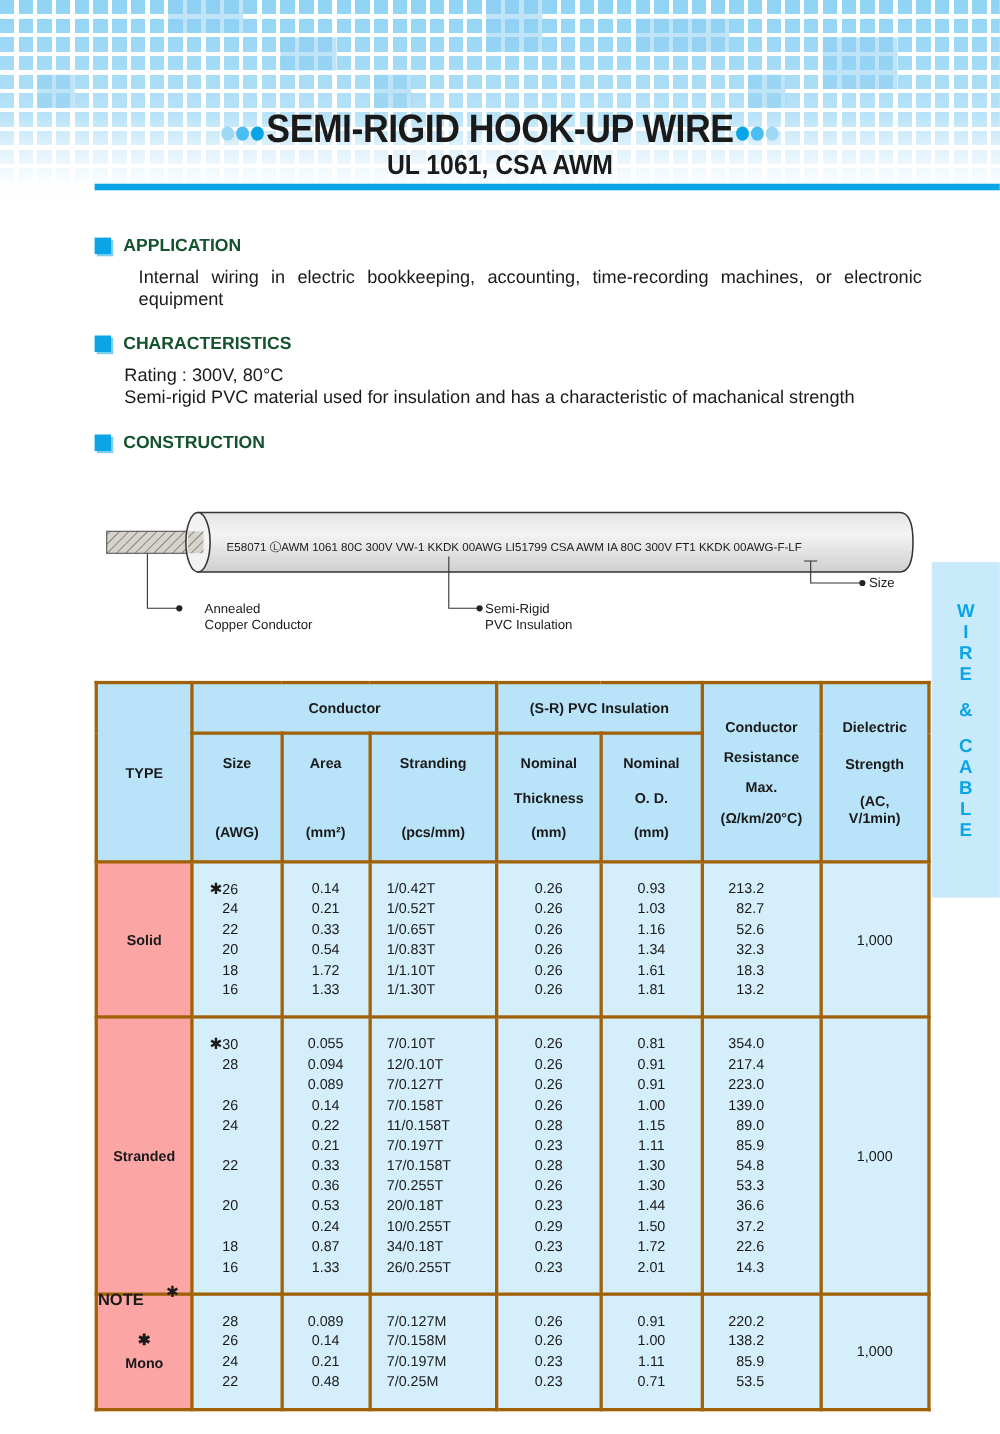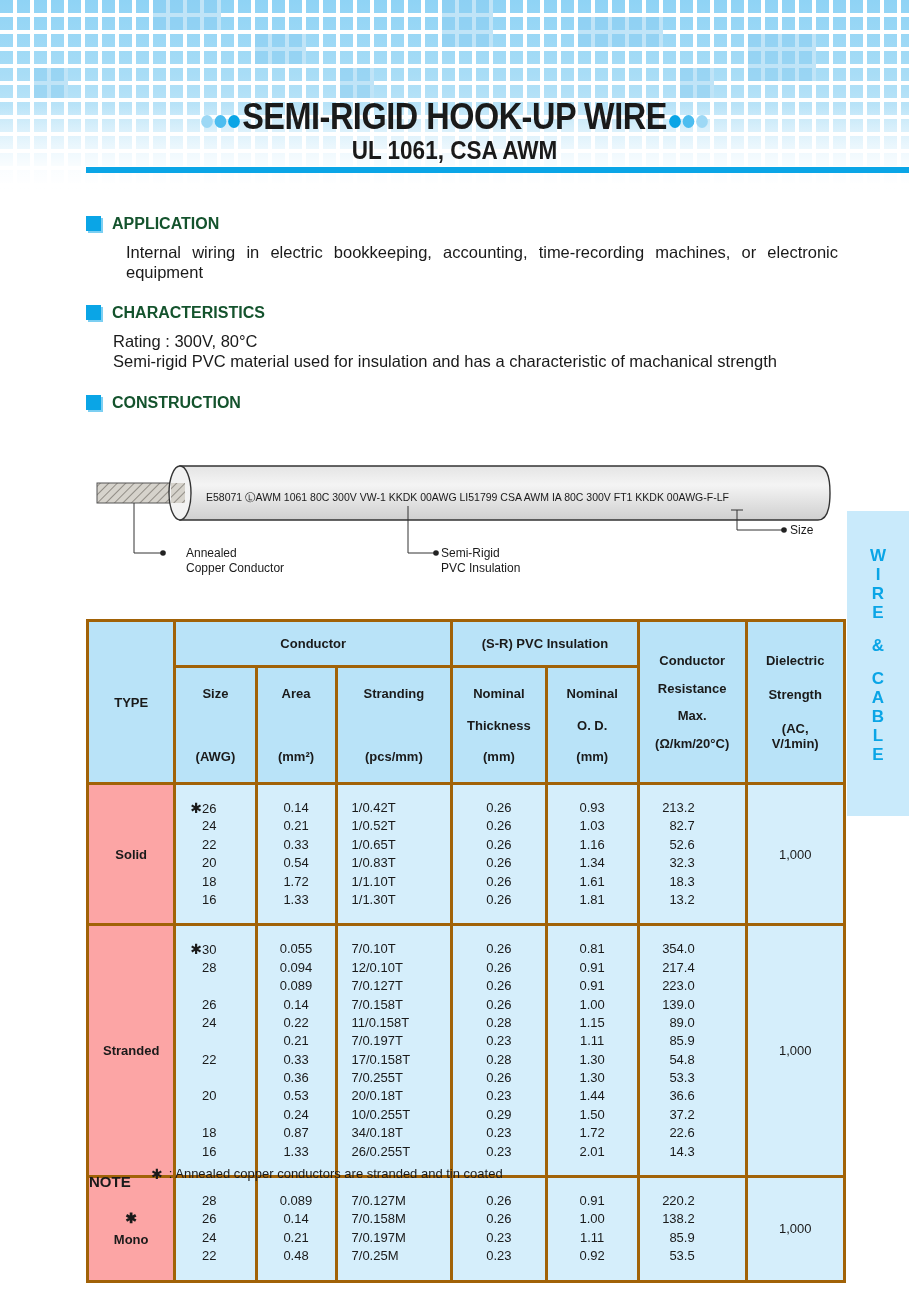--- a/index.html
+++ b/index.html
@@ -415,30 +415,29 @@
         <td class="cellstack c-thk">
           <div><span>0.26</span></div>
           <div><span>0.26</span></div>
           <div><span>0.23</span></div>
           <div><span>0.23</span></div>
         </td>
         <td class="cellstack c-od">
           <div><span>0.91</span></div>
           <div><span>1.00</span></div>
           <div><span>1.11</span></div>
-          <div><span>0.92</span></div>
+          <div><span>0.71</span></div>
         </td>
         <td class="cellstack c-res">
           <div><span>220.2</span></div>
           <div><span>138.2</span></div>
           <div><span>85.9</span></div>
           <div><span>53.5</span></div>
         </td>
         <td class="ds">1,000</td>
       </tr>
     </tbody>
 </table>
 
 <div class="note">
   <span class="lbl">NOTE</span>
   <span class="star">✱</span>
-  <span>:  Annealed copper conductors are stranded and tin coated</span>
 </div>
 
 </body></html>

